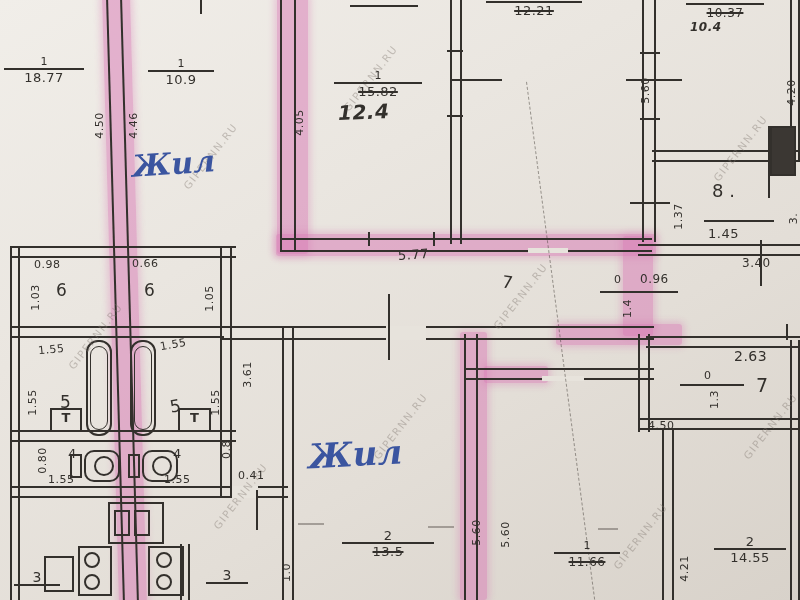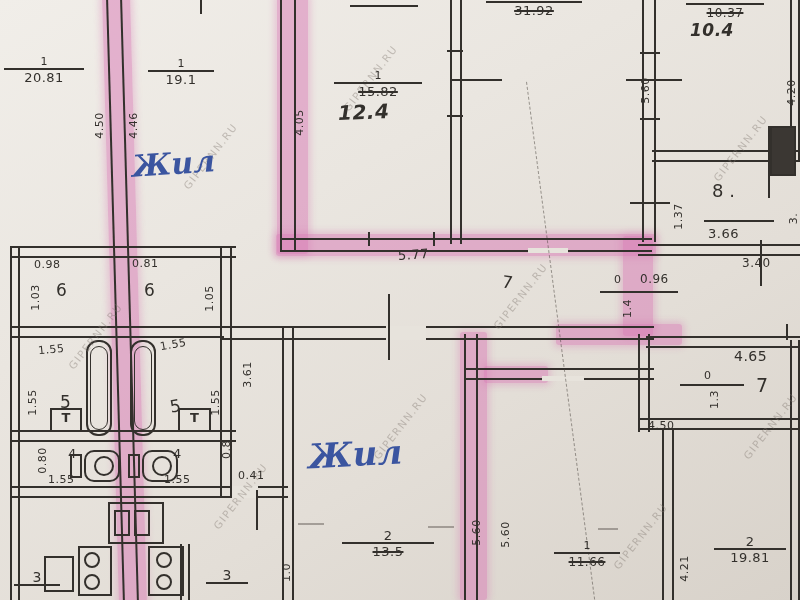--- a/index.html
+++ b/index.html
@@ -129,56 +129,56 @@
   <span class="wm" style="left:700px;top:142px">GIPERNN.RU</span>
   <span class="wm" style="left:200px;top:490px">GIPERNN.RU</span>
   <span class="wm" style="left:360px;top:420px">GIPERNN.RU</span>
   <span class="wm" style="left:600px;top:530px">GIPERNN.RU</span>
   <span class="wm" style="left:730px;top:420px">GIPERNN.RU</span>
   <span class="wm" style="left:55px;top:330px">GIPERNN.RU</span>
 
   <div class="frac" style="left:4px;top:56px;width:80px">
     <span class="fnum">1</span>
     <span class="fbar"></span>
-    <span class="farea">20.81</span>
+    <span class="farea">18.77</span>
   </div>
   <div class="frac" style="left:148px;top:58px;width:66px">
     <span class="fnum">1</span>
     <span class="fbar"></span>
-    <span class="farea">19.1</span>
+    <span class="farea">10.9</span>
   </div>
   <div class="frac" style="left:334px;top:70px;width:88px">
     <span class="fnum">1</span>
     <span class="fbar"></span>
     <span class="farea struck">15.82</span>
   </div>
   <span class="dim hand" style="left:338px;top:100px;font-size:20px;transform:rotate(-2deg)">12.4</span>
   <div class="frac" style="left:486px;top:0;width:96px">
     <span class="fbar"></span>
-    <span class="farea struck">31.92</span>
+    <span class="farea struck">12.21</span>
   </div>
   <div class="frac" style="left:686px;top:2px;width:78px">
     <span class="fbar"></span>
     <span class="farea struck" style="font-size:12px">10.37</span>
   </div>
-  <span class="dim hand" style="left:690px;top:20px;font-size:17px">10.4</span>
+  <span class="dim hand" style="left:690px;top:20px;font-size:12px">10.4</span>
   <div class="frac" style="left:342px;top:530px;width:92px">
     <span class="fnum" style="font-size:13px">2</span>
     <span class="fbar"></span>
     <span class="farea struck">13.5</span>
   </div>
   <div class="frac" style="left:554px;top:540px;width:66px">
     <span class="fnum">1</span>
     <span class="fbar"></span>
     <span class="farea struck" style="font-size:12px">11.66</span>
   </div>
   <div class="frac" style="left:714px;top:536px;width:72px">
     <span class="fnum" style="font-size:13px">2</span>
     <span class="fbar"></span>
-    <span class="farea">19.81</span>
+    <span class="farea">14.55</span>
   </div>
   <div class="frac" style="left:14px;top:572px;width:46px">
     <span class="fnum" style="font-size:14px">3</span>
     <span class="fbar"></span>
   </div>
   <div class="frac" style="left:206px;top:570px;width:42px">
     <span class="fnum" style="font-size:14px">3</span>
     <span class="fbar"></span>
   </div>
 
@@ -188,27 +188,27 @@
   <span class="roomnum" style="left:170px;top:396px;transform:rotate(-10deg)">5</span>
   <span class="roomnum" style="left:68px;top:446px;font-size:13px">4</span>
   <span class="roomnum" style="left:173px;top:446px;font-size:13px">4</span>
   <span class="roomnum" style="left:502px;top:272px;transform:rotate(8deg)">7</span>
   <span class="roomnum" style="left:756px;top:374px;font-size:19px">7</span>
   <span class="roomnum" style="left:712px;top:180px;font-size:18px">8 .</span>
   <span class="dim" style="left:614px;top:273px">0</span>
   <span class="dim" style="left:704px;top:369px">0</span>
 
   <span class="dim" style="left:398px;top:247px;font-size:13px;transform:rotate(-4deg)">5.77</span>
-  <span class="dim" style="left:708px;top:226px;font-size:13px">3.66</span>
+  <span class="dim" style="left:708px;top:226px;font-size:13px">1.45</span>
   <span class="dim" style="left:742px;top:256px;font-size:12px">3.40</span>
   <span class="dim" style="left:640px;top:272px;font-size:12px">0.96</span>
-  <span class="dim" style="left:734px;top:348px;font-size:14px">4.65</span>
+  <span class="dim" style="left:734px;top:348px;font-size:14px">2.63</span>
   <span class="dim" style="left:648px;top:419px">4.50</span>
   <span class="dim" style="left:34px;top:258px">0.98</span>
-  <span class="dim" style="left:132px;top:257px">0.81</span>
+  <span class="dim" style="left:132px;top:257px">0.66</span>
   <span class="dim" style="left:38px;top:343px;transform:rotate(-6deg)">1.55</span>
   <span class="dim" style="left:160px;top:338px;transform:rotate(-10deg)">1.55</span>
   <span class="dim" style="left:48px;top:473px">1.55</span>
   <span class="dim" style="left:164px;top:473px">1.55</span>
   <span class="dim" style="left:238px;top:469px">0.41</span>
 
   <span class="vdim" style="left:82px;top:119px">4.50</span>
   <span class="vdim" style="left:116px;top:119px">4.46</span>
   <span class="vdim" style="left:282px;top:116px">4.05</span>
   <span class="vdim" style="left:628px;top:84px">5.60</span>

